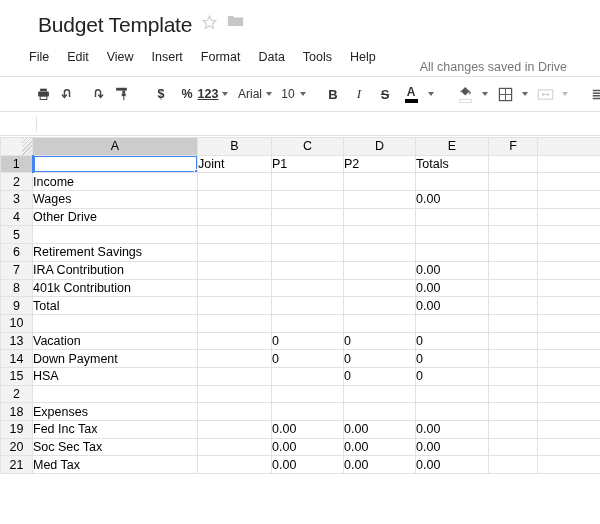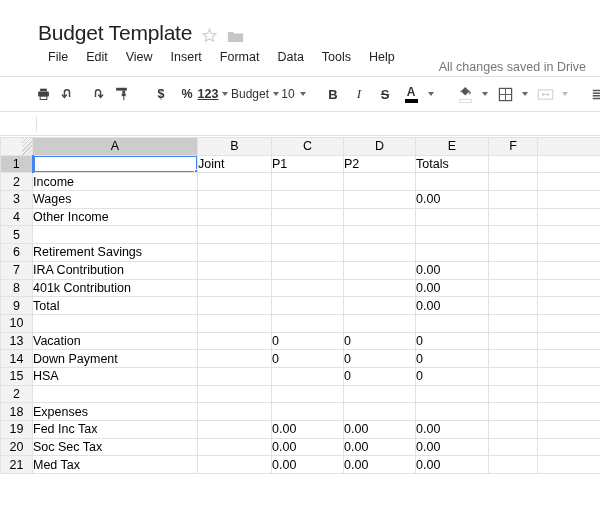--- a/index.html
+++ b/index.html
@@ -5,27 +5,27 @@
   html,body{margin:0;padding:0;}
   body{
     width:600px;height:524px;overflow:hidden;
     background:#fff;
     font-family:"Liberation Sans", sans-serif;
     -webkit-font-smoothing:antialiased;
   }
   .app{width:600px;height:524px;position:relative;background:#fff;}
 
   
-  .titlebar{height:44px;padding:14px 0 0 38px;box-sizing:border-box;display:flex;align-items:flex-end;gap:9px;}
+  .titlebar{height:44px;padding:14px 0 0 38px;box-sizing:border-box;display:flex;align-items:flex-start;gap:9px;}
   .doc-title{font-size:21px;color:#222;letter-spacing:-0.2px;line-height:22px;font-weight:400;}
   .star-icon{width:17px;height:17px;display:inline-block;}
   .folder-icon{width:17px;height:14px;display:inline-block;}
 
   
-  .menubar{height:22px;padding-left:48px;display:flex;align-items:center;box-sizing:border-box;margin-top:2px;}
+  .menubar{height:22px;padding-left:29px;display:flex;align-items:center;box-sizing:border-box;margin-top:2px;}
   .menu-item{font-size:12.5px;color:#222;padding:0 10px 0 0;margin-right:8px;cursor:default;white-space:nowrap;}
   .menu-item:first-child{margin-left:0;}
   .save-status{font-size:12.5px;color:#777;margin-left:26px;white-space:nowrap;margin-top:20px;}
 
   
   .toolbar{
     position:absolute;top:76px;left:0;width:600px;height:36px;
     border-top:1px solid #e0e0e0;border-bottom:1px solid #e0e0e0;
     background:#fff;display:flex;align-items:center;box-sizing:border-box;
     padding-left:30px;
@@ -176,21 +176,21 @@
       <span class="tb-text" style="font-weight:bold;">%</span>
     </div>
     <div class="tb-btn">
       <span class="tb-text" style="font-weight:bold;text-decoration:underline;">123</span>
       <span class="caret"></span>
     </div>
 
     <div class="tb-sep"></div>
 
     <div class="tb-btn" style="padding:0;">
-      <span class="font-name">Budget</span>
+      <span class="font-name">Arial</span>
       <span class="caret"></span>
     </div>
 
     <div class="tb-sep"></div>
 
     <div class="tb-btn" style="padding:0;">
       <span class="font-size">10</span>
       <span class="caret"></span>
     </div>
 
@@ -311,21 +311,21 @@
             <td class="cell">Wages</td>
             <td class="cell"></td>
             <td class="cell"></td>
             <td class="cell"></td>
             <td class="cell num">0.00</td>
             <td class="cell"></td>
             <td class="cell"></td>
           </tr>
           <tr>
             <td class="rowhead">4</td>
-            <td class="cell">Other Income</td>
+            <td class="cell">Other Drive</td>
             <td class="cell"></td>
             <td class="cell"></td>
             <td class="cell"></td>
             <td class="cell"></td>
             <td class="cell"></td>
             <td class="cell"></td>
           </tr>
           <tr>
             <td class="rowhead">5</td>
             <td class="cell"></td>

